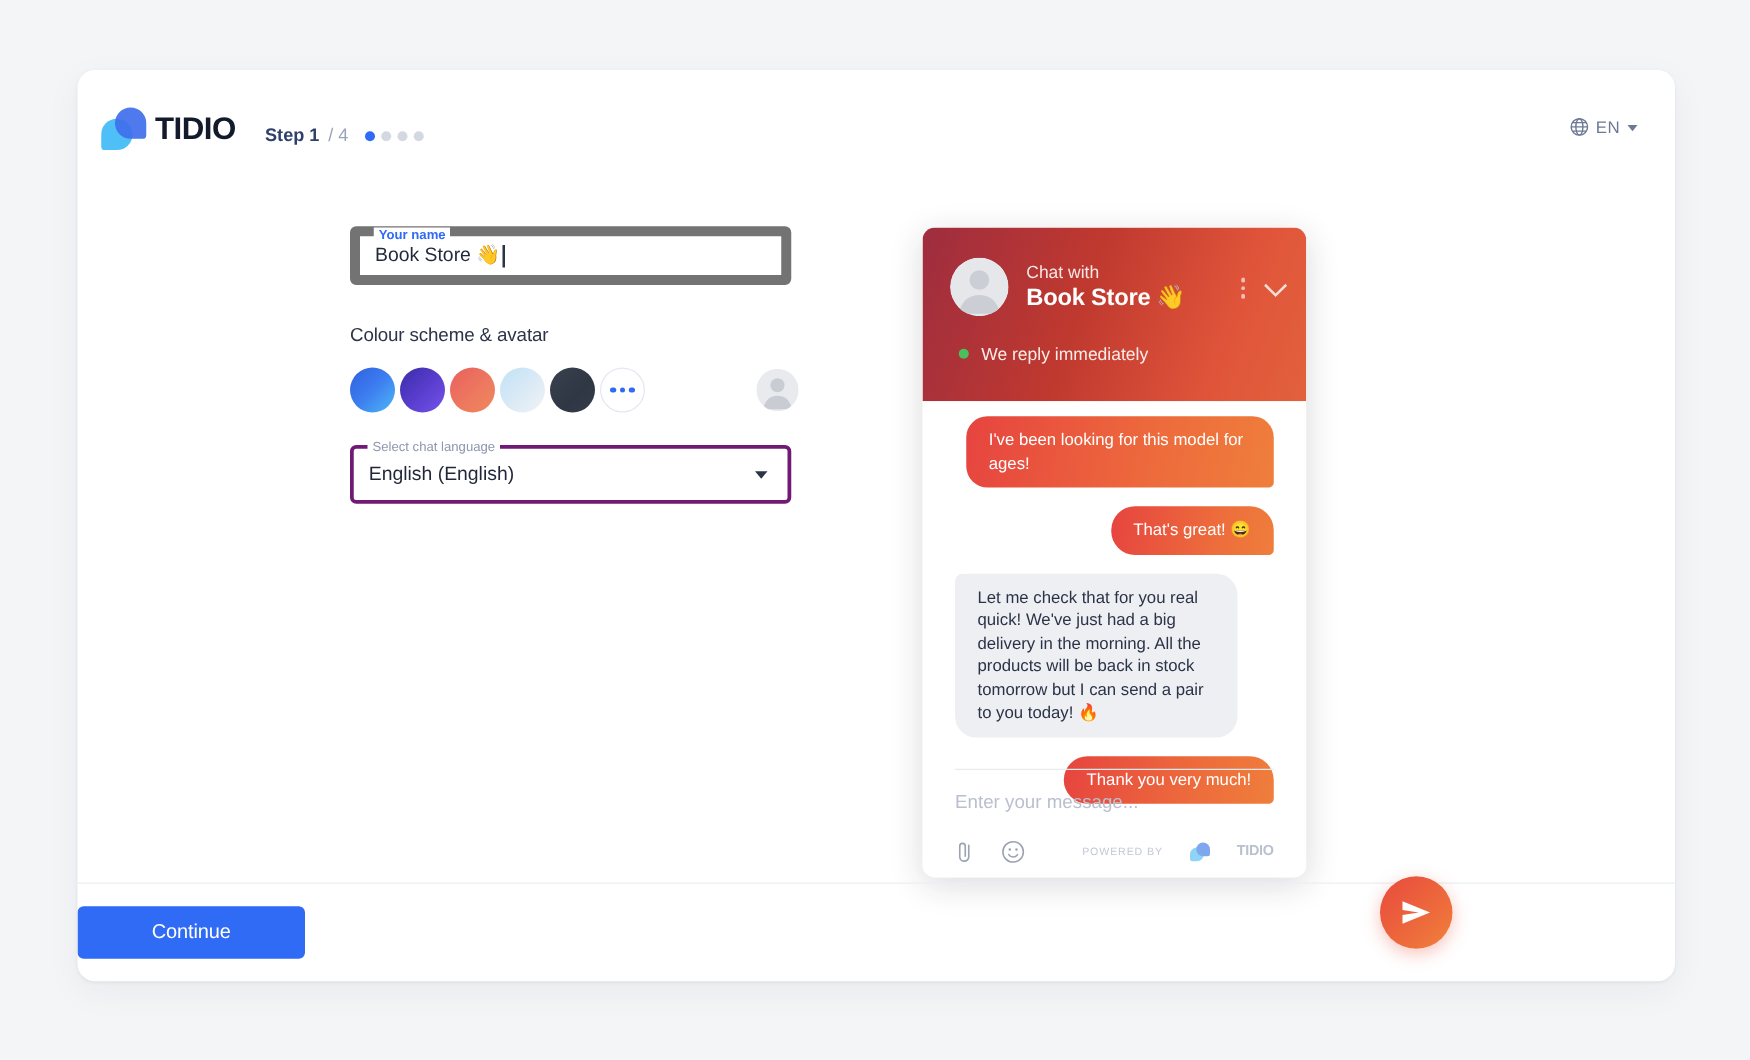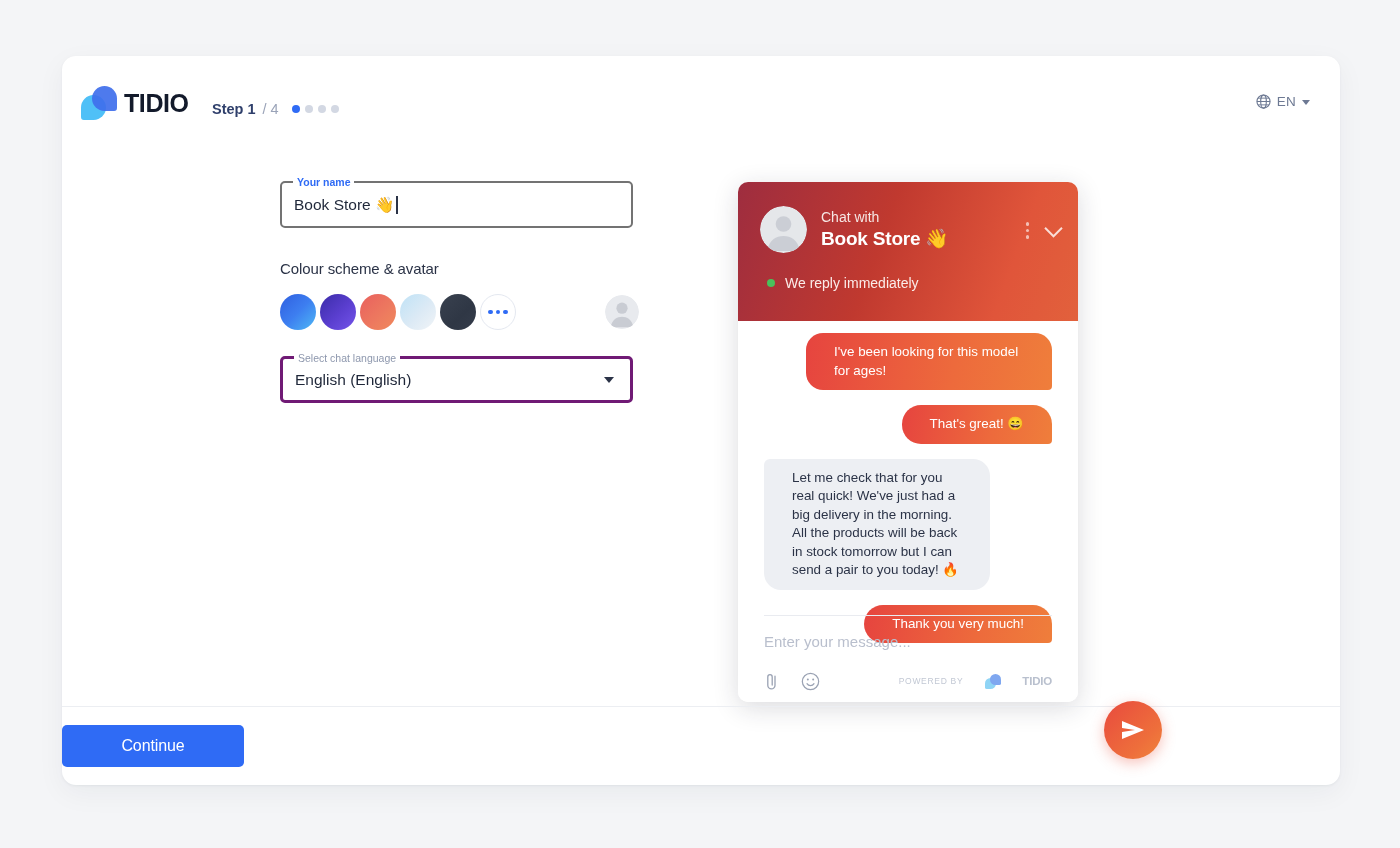--- a/index.html
+++ b/index.html
@@ -137,21 +137,21 @@
   }
 
   .field {
     position: relative;
     width: 353px;
     height: 47px;
     border-radius: 5px;
     background: #fff;
     margin-bottom: 0;
   }
-  .field.focused { border: 2px solid #737373; }
+  .field.focused { border: 8px solid #737373; }
   .field.plain   { border: 3px solid #701a75; }
   .field-label {
     position: absolute;
     top: -7px;
     left: 11px;
     padding: 0 4px;
     background: #fff;
     font-size: 10.5px;
     font-weight: bold;
     line-height: 12px;
@@ -228,21 +228,21 @@
     flex: none;
   }
 
   #language-field-wrap { margin-top: 24px; }
 
   
   #chat-widget {
     position: absolute;
     left: 676px;
     top: 126px;
-    width: 340px;
+    width: 307px;
     height: 520px;
     border-radius: 10px;
     background: #fff;
     overflow: hidden;
     box-shadow: 0 6px 26px rgba(30,30,50,0.16);
   }
   #chat-header {
     position: relative;
     height: 139px;
     background: linear-gradient(110deg, #9e2d3f 0%, #c0392f 42%, #e0553a 78%, #e2613c 100%);
@@ -308,21 +308,21 @@
     background: #fff;
     padding: 12px 26px 0 26px;
   }
   .msg-row { display: flex; margin-bottom: 15px; }
   .msg-row.out { justify-content: flex-end; }
   .msg-row.in  { justify-content: flex-start; }
   .bubble {
     max-width: 246px;
     font-size: 13.4px;
     line-height: 18.5px;
-    padding: 10px 28px;
+    padding: 10px 18px;
   }
   .bubble.out {
     background: linear-gradient(100deg, #e6443f 0%, #ed6a3c 60%, #ef7e3b 100%);
     color: #fff;
     border-radius: 17px 17px 4px 17px;
   }
   .bubble.in {
     background: #edeff3;
     color: #2b3347;
     border-radius: 6px 17px 17px 17px;

